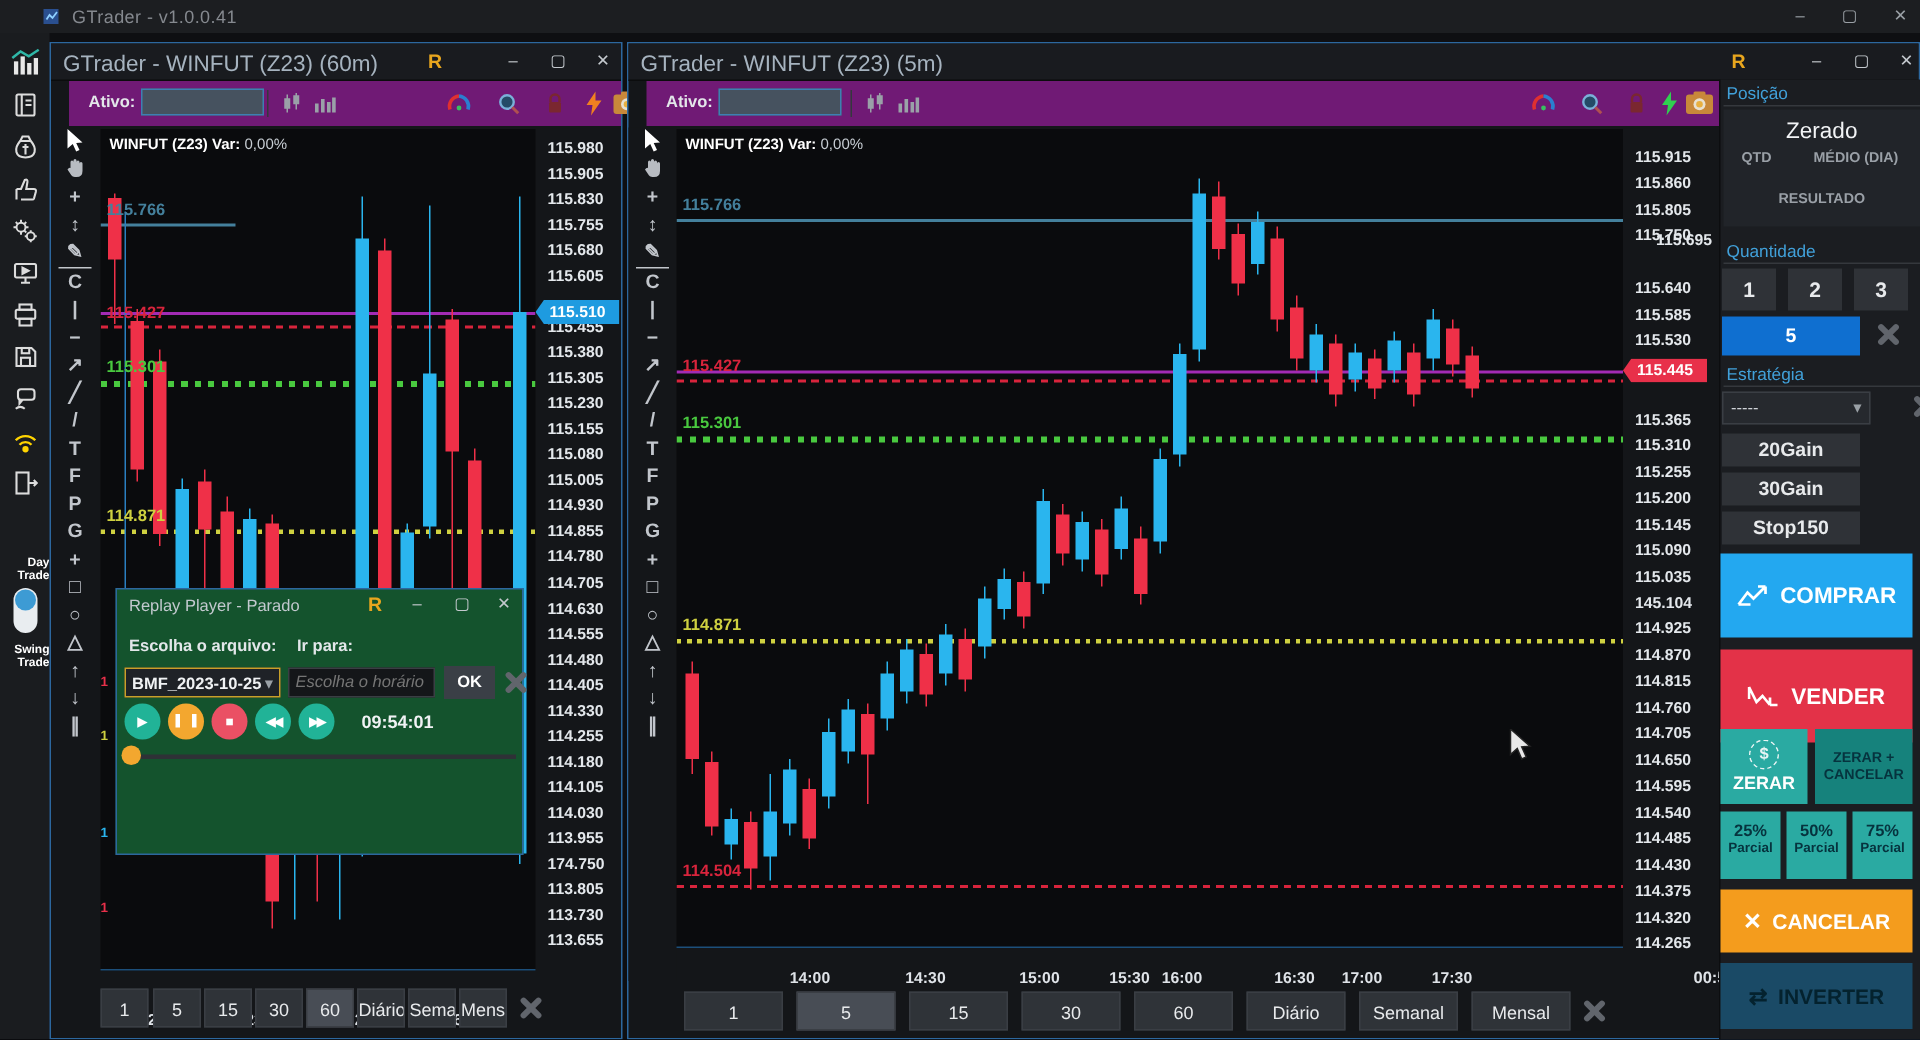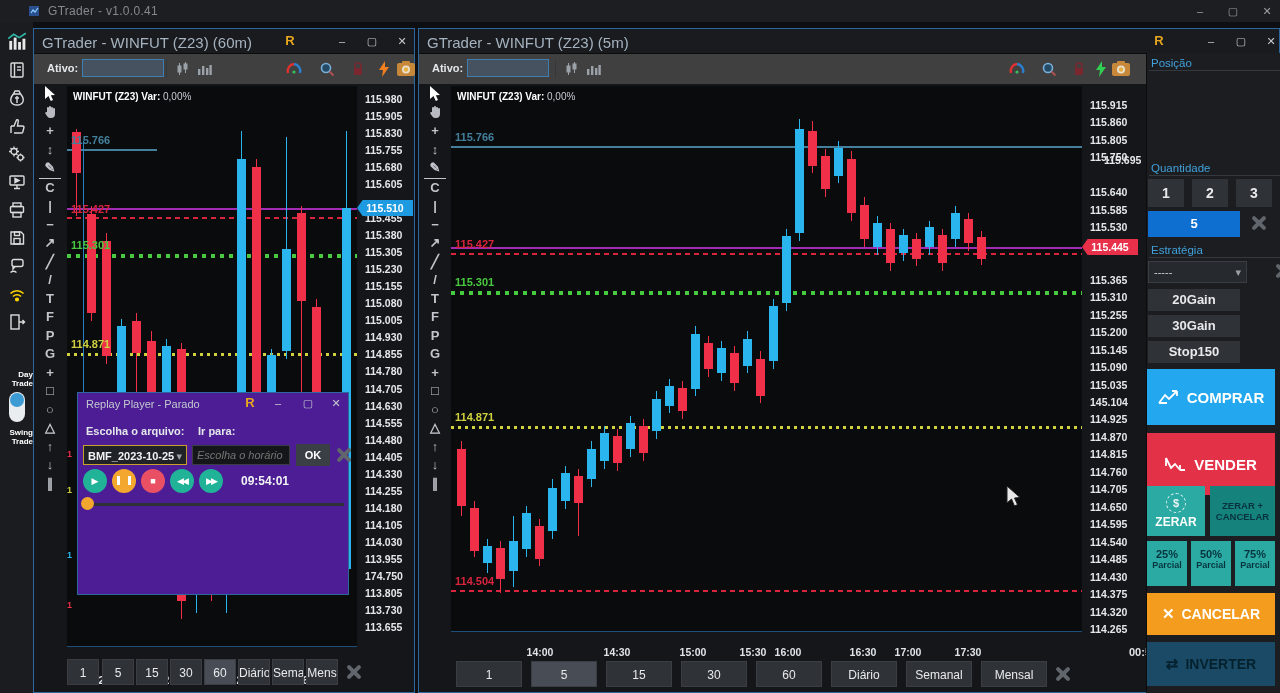--- a/index.html
+++ b/index.html
@@ -19,21 +19,21 @@
   .rail-label{color:#fff;font-size:8px;font-weight:bold;text-align:right;line-height:9px;margin-top:6px;}
   .vtoggle{width:16px;height:30px;background:#e9edf0;border-radius:8px;margin-top:4px;position:relative;}
   .vtoggle .knob{position:absolute;left:1px;top:1px;width:14px;height:14px;border-radius:50%;background:#3d9bd4;}
   
   .window{position:absolute;background:#141619;border:1px solid #2c679e;box-sizing:border-box;}
   .titlebar{position:absolute;left:0;top:0;right:0;height:24px;background:#191b1f;border-bottom:1px solid #0b0c0d;}
   .titlebar .ttext{position:absolute;left:8px;top:5px;font-size:15px;color:#a6b3bf;}
   .tbtn{position:absolute;top:4px;width:20px;height:16px;text-align:center;font-size:11px;line-height:16px;color:#c4c9ce;}
   .rbadge{color:#e8a61e;font-weight:bold;font-size:13px;}
   .reddot{width:10px;height:10px;border-radius:50%;background:#e02840;margin-top:3px;margin-left:5px;}
-  .toolbar{position:absolute;left:0;top:25px;right:0;height:30px;background:#404040;}
+  .toolbar{position:absolute;left:12px;top:25px;right:0;height:30px;background:#701a75;}
   .ativo-label{position:absolute;top:8px;font-size:11px;font-weight:bold;color:#e3e7ea;}
   .ativo-input{position:absolute;top:5px;width:74px;height:16px;background:#46525f;border:1px solid #3e7fb2;
     color:#fff;font-size:11px;padding:0 3px;}
   .tsep{position:absolute;top:6px;width:1px;height:18px;background:#34383d;}
   .ticon{position:absolute;top:5px;width:20px;height:20px;display:flex;align-items:center;justify-content:center;}
   
   .drawrail{position:absolute;width:32px;display:flex;flex-direction:column;align-items:center;background:#141619;}
   .tool{width:22px;height:18.5px;color:#c2c6cc;font-size:13px;line-height:18px;text-align:center;font-weight:bold;}
   .tool svg{display:block;margin:1px auto;}
   
@@ -66,21 +66,21 @@
   .sec-box{position:absolute;background:#212429;}
   .pz-status{position:absolute;width:100%;text-align:center;color:#f2f4f6;font-size:15px;}
   .pz-sub{position:absolute;color:#9aa0a7;font-size:9.5px;font-weight:bold;}
   .pbtn{position:absolute;background:#2f3237;color:#e8eaec;text-align:center;box-sizing:border-box;}
   .pbtn.qty{width:36px;height:28px;font-size:14px;font-weight:bold;line-height:28px;}
   .qty-cur{position:absolute;background:#0f6fd0;color:#fff;font-size:13px;font-weight:bold;text-align:center;}
   .dd{position:absolute;background:#26292e;border:1px solid #3a3e44;color:#cfd3d8;font-size:11px;}
   .bigbtn{position:absolute;display:flex;align-items:center;justify-content:center;gap:7px;font-weight:bold;color:#fff;}
   .teal-txt{color:#06333e;}
   
-  .dialog{position:absolute;left:77px;top:392px;width:272px;height:203px;background:#4c1d95;
+  .dialog{position:absolute;left:77px;top:392px;width:272px;height:178px;background:#14532d;
     border:1px solid #2c679e;box-sizing:border-box;z-index:60;}
   .dlg-title{position:absolute;left:8px;top:5px;font-size:11px;color:#c3c9cf;}
   .dlg-lbl{position:absolute;font-size:11px;font-weight:bold;color:#e3e7ea;}
   .dlg-dd{position:absolute;left:5px;top:52px;width:104px;height:20px;background:#1f2227;border:1px solid #c8a02a;
     color:#f0f2f4;font-size:11px;font-weight:bold;line-height:20px;padding-left:4px;box-sizing:border-box;}
   .dlg-input{position:absolute;left:114px;top:52px;width:98px;height:20px;background:#141619;border:1px solid #3a3e44;
     color:#8a8f95;font-size:11px;font-style:italic;padding:0 4px;box-sizing:border-box;}
   .okbtn{position:absolute;left:218px;top:51px;width:34px;height:22px;background:#3a3f46;color:#fff;
     font-size:11px;font-weight:bold;text-align:center;line-height:22px;}
   .pcirc{position:absolute;top:76px;width:24px;height:24px;border-radius:50%;color:#fff;text-align:center;
@@ -638,20 +638,26 @@
         <div class="tfbtn" style="left: 262px; width: 66px;">30</div>
         <div class="tfbtn" style="left: 337px; width: 66px;">60</div>
         <div class="tfbtn" style="left: 412px; width: 66px;">Diário</div>
         <div class="tfbtn" style="left: 487px; width: 66px;">Semanal</div>
         <div class="tfbtn" style="left: 562px; width: 66px;">Mensal</div>
         <div style="position: absolute; left: 634px; top: 3px;"><span class="toolx"></span></div>
       </div>
 
     <div class="panel">
       <div class="sec-label" style="left:2px;top:3px">Posição</div>
+      <div class="sec-box" style="left:2px;top:20px;width:131px;height:78px">
+        <div class="pz-status" style="top:6px">Zerado</div>
+        <div class="pz-sub" style="left:12px;top:27px">QTD</div>
+        <div class="pz-sub" style="left:60px;top:27px">MÉDIO (DIA)</div>
+        <div class="pz-sub" style="left:0;top:54px;width:100%;text-align:center">RESULTADO</div>
+      </div>
       <div class="sec-label" style="left:2px;top:108px">Quantidade</div>
       <div id="qty-presets" class="abs" style="left:0;top:0;width:0;height:0"></div>
       <div class="qty-cur" style="left:1px;top:158px;width:92px;height:26px;line-height:26px">5</div>
       <span class="toolx abs" style="left:102px;top:160px"></span>
       <div class="sec-label" style="left:2px;top:190px">Estratégia</div>
       <div class="dd" style="left:1px;top:208px;width:92px;height:20px;line-height:20px;padding-left:5px"><span>-----</span><span style="float:right;margin-right:5px;color:#9aa0a6">▾</span></div>
       <span class="toolx abs" style="left:102px;top:208px"></span>
       <div id="strategy-buttons"></div>
       <div class="bigbtn" style="left:0;top:316px;width:128px;height:56px;background:#23a8f0;font-size:15px">
         <svg width="22" height="16" viewBox="0 0 22 16">

